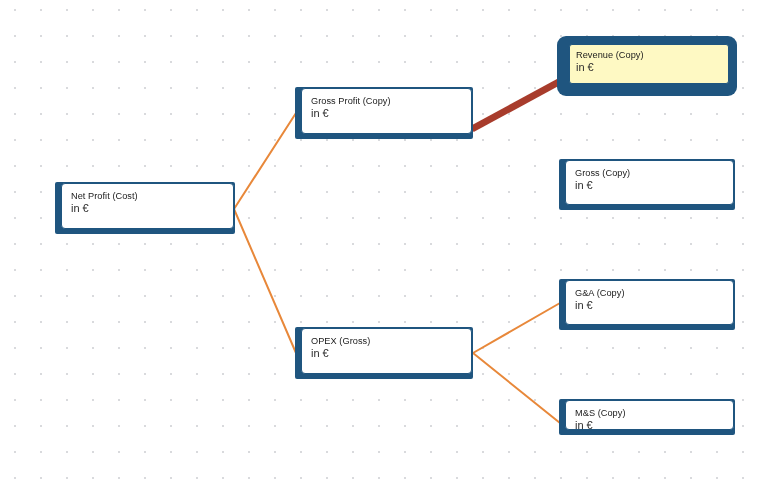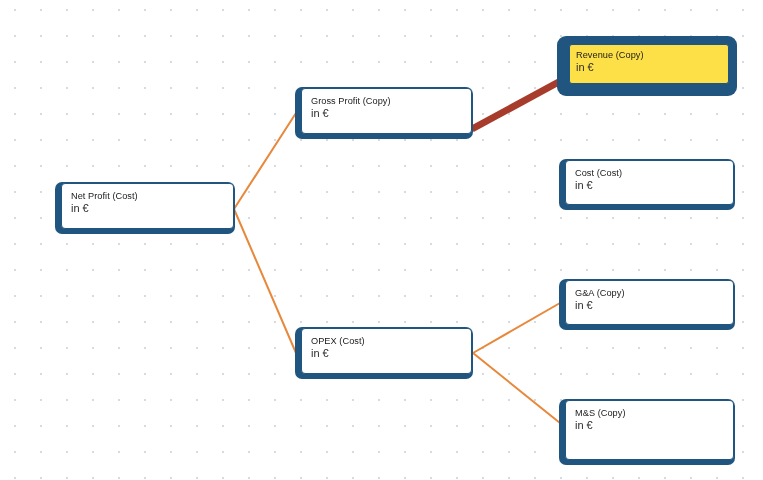--- a/index.html
+++ b/index.html
@@ -29,39 +29,39 @@
     top: 0;
     width: 763px;
     height: 480px;
     pointer-events: none;
   }
 
   
   .node {
     position: absolute;
     box-sizing: border-box;
-    border-radius: 7px;
+    border-radius: 2px;
     background: #1f557f;
     padding: 0;
   }
   .node.selected {
     border-radius: 9px;
     background: #1f557f;
   }
 
   .node-inner {
     position: absolute;
     box-sizing: border-box;
     border: 1px solid #1f557f;
     border-radius: 4px;
     background: #ffffff;
     overflow: hidden;
   }
   .node.selected .node-inner {
-    background: #fde047;
+    background: #fef9c3;
     border: 1px solid #1f557f;
     border-radius: 3px;
   }
 
   
   .node .node-inner {
     left: 6px;
     top: 1px;
     right: 1px;
     bottom: 5px;
@@ -123,46 +123,46 @@
 
   <div class="node" style="left: 295px; top: 87px; width: 178px; height: 52px;">
     <div class="node-inner">
       <div class="node-title">Gross Profit (Copy)</div>
       <div class="node-sub">in €</div>
     </div>
   </div>
 
   <div class="node" style="left: 295px; top: 327px; width: 178px; height: 52px;">
     <div class="node-inner">
-      <div class="node-title">OPEX (Cost)</div>
+      <div class="node-title">OPEX (Gross)</div>
       <div class="node-sub">in €</div>
     </div>
   </div>
 
   <div class="node selected" style="left: 557px; top: 36px; width: 180px; height: 60px;">
     <div class="node-inner">
       <div class="node-title">Revenue (Copy)</div>
       <div class="node-sub">in €</div>
     </div>
   </div>
 
   <div class="node" style="left: 559px; top: 159px; width: 176px; height: 51px;">
     <div class="node-inner">
-      <div class="node-title">Cost (Cost)</div>
+      <div class="node-title">Gross (Copy)</div>
       <div class="node-sub">in €</div>
     </div>
   </div>
 
   <div class="node" style="left: 559px; top: 279px; width: 176px; height: 51px; padding-left: 42px;">
     <div class="node-inner">
       <div class="node-title">G&amp;A (Copy)</div>
       <div class="node-sub">in €</div>
     </div>
   </div>
 
-  <div class="node" style="left: 559px; top: 399px; width: 176px; height: 66px;">
+  <div class="node" style="left: 559px; top: 399px; width: 176px; height: 36px;">
     <div class="node-inner">
       <div class="node-title">M&amp;S (Copy)</div>
       <div class="node-sub">in €</div>
     </div>
   </div>
 
 </div>
 
 </body></html>

